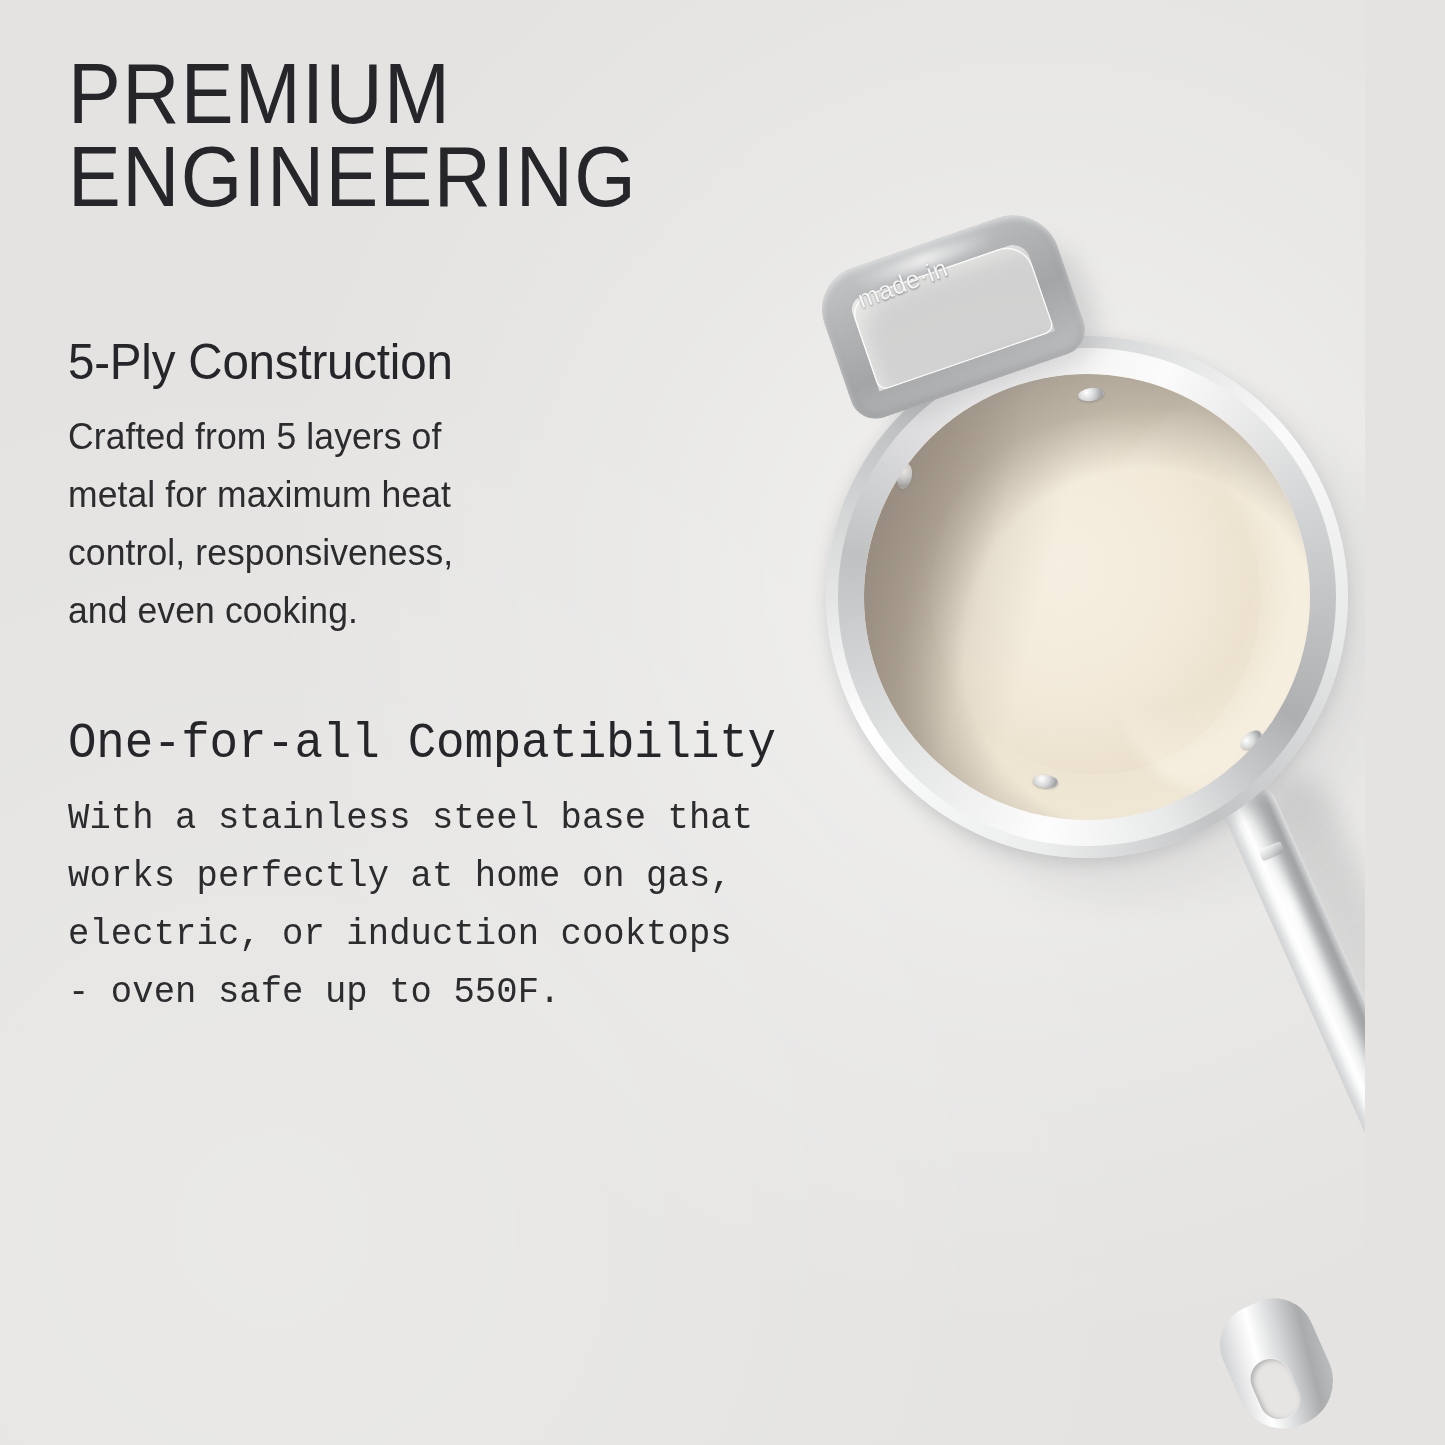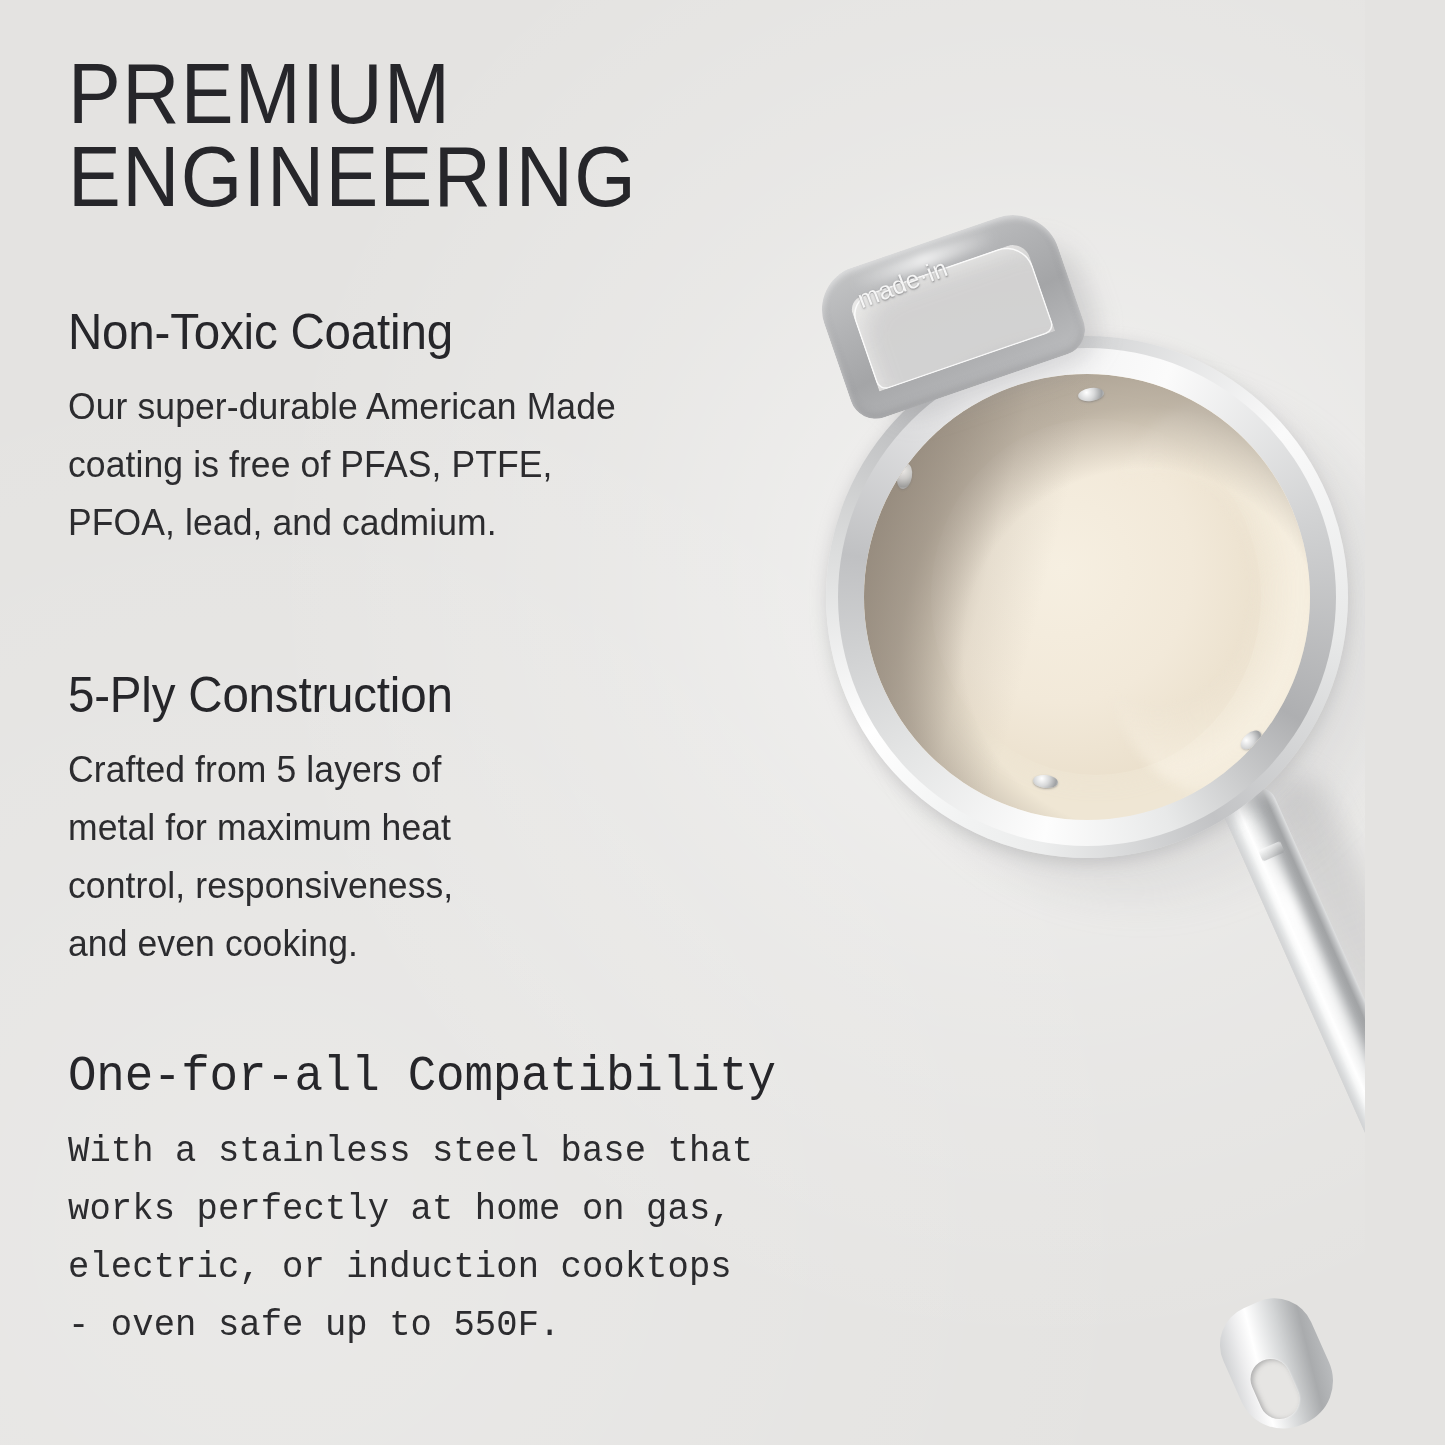--- a/index.html
+++ b/index.html
@@ -353,26 +353,20 @@
 
 <div id="page">
 
   <div class="bg-glow"></div>
 
   <div class="text-col">
 
     <h1 class="title">PREMIUM
 ENGINEERING</h1>
 
-    <div class="section sec-1">
-      <h2 class="sec-head">Non-Toxic Coating</h2>
-      <p class="sec-body">Our super-durable American Made
-coating is free of PFAS, PTFE,
-PFOA, lead, and cadmium.</p>
-    </div>
 
     <div class="section sec-2">
       <h2 class="sec-head">5-Ply Construction</h2>
       <p class="sec-body">Crafted from 5 layers of
 metal for maximum heat
 control, responsiveness,
 and even cooking.</p>
     </div>
 
     <div class="section sec-3">

